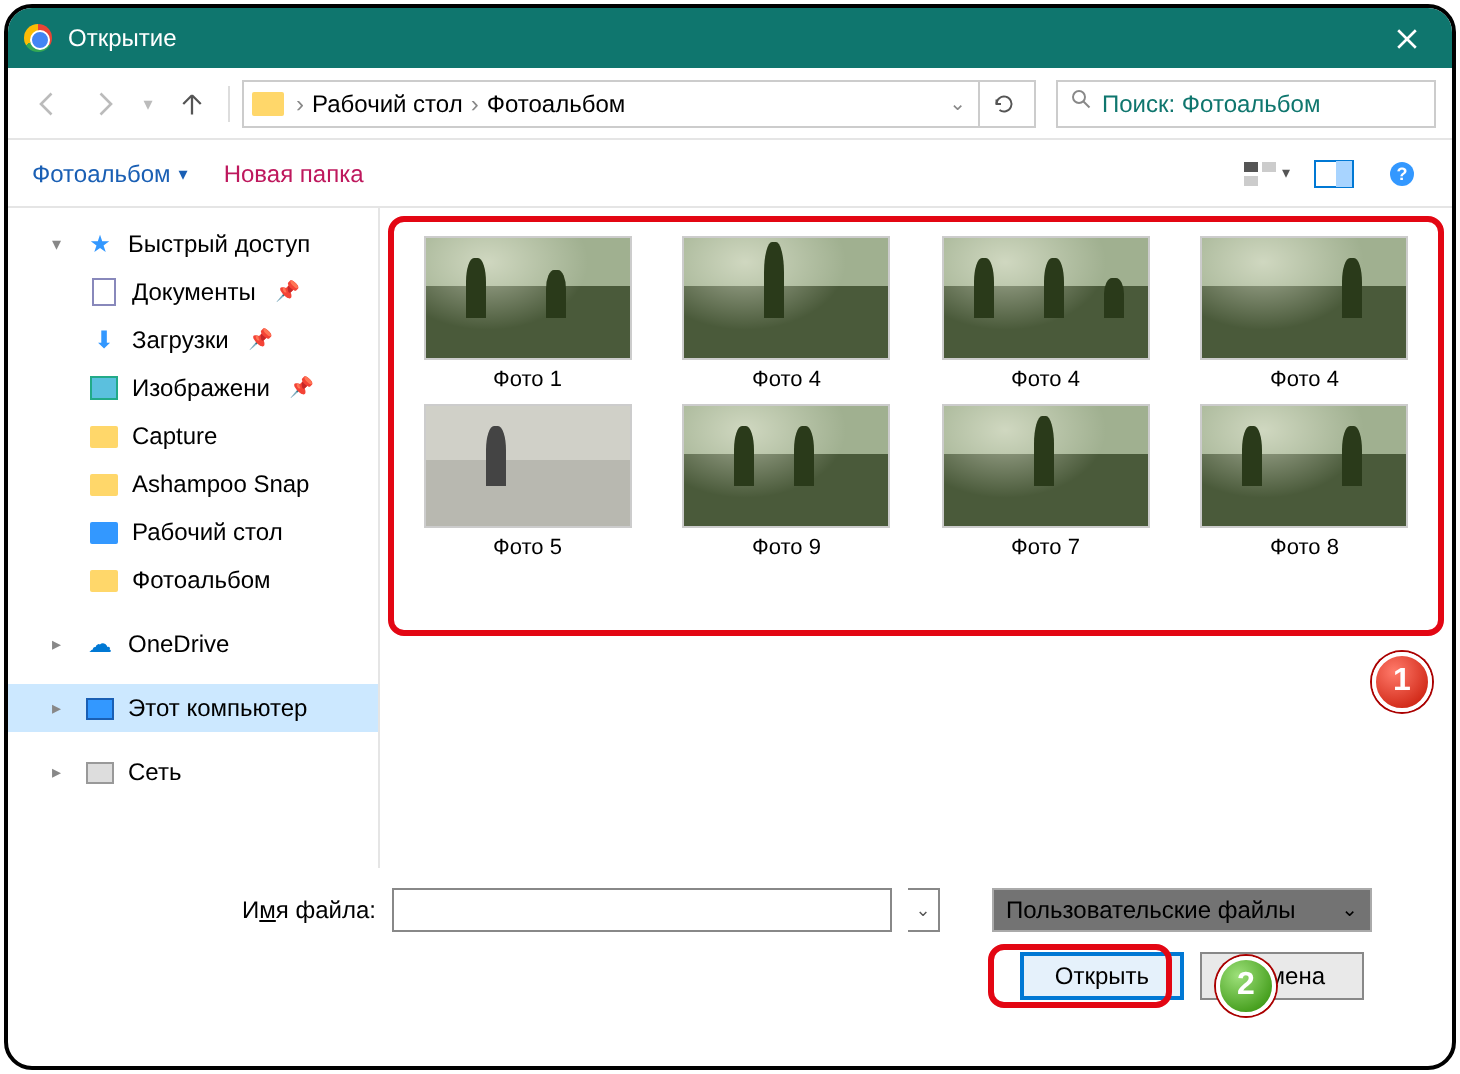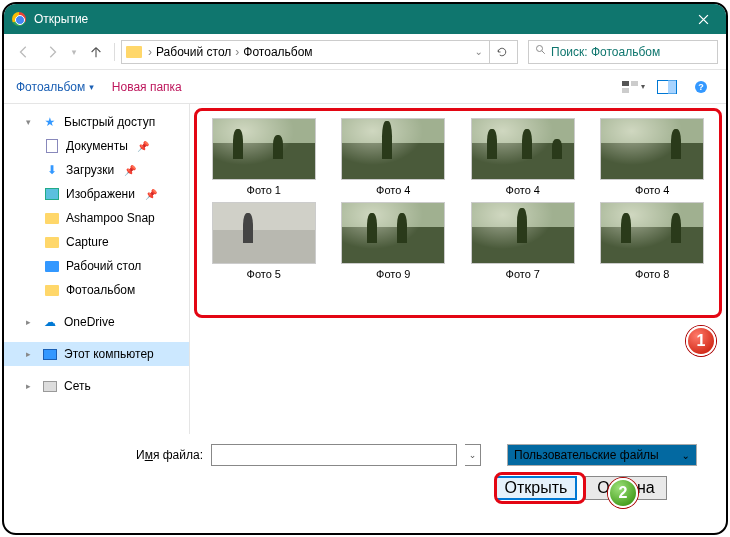--- a/index.html
+++ b/index.html
@@ -55,29 +55,29 @@
 .content { flex: 1; position: relative; padding: 8px; }
 .red-box { position: absolute; border: 3px solid #e30613; border-radius: 8px; top: 4px; left: 4px; right: 4px; height: 210px; pointer-events: none; }
 .grid { display: grid; grid-template-columns: repeat(4, 1fr); gap: 6px 10px; padding: 6px; }
 .thumb { display: flex; flex-direction: column; align-items: center; }
 .thumb .img { width: 104px; height: 62px; border: 1px solid #ccc; background: linear-gradient(#8a9a7a, #5a6a4a); position: relative; overflow: hidden; }
 .thumb .img::before { content: ""; position: absolute; inset: 0; background: radial-gradient(ellipse at 30% 20%, rgba(255,255,240,0.5), transparent 50%), linear-gradient(#a0b090 0 40%, #4a5a3a 40% 100%); }
 .thumb .img.snow::before { background: linear-gradient(#d0d0c8 0 45%, #b8b8b0 45% 100%); }
 .thumb .img .tree { position: absolute; bottom: 20px; width: 10px; height: 30px; background: #2a3a1a; border-radius: 40% 40% 0 0; }
 .thumb .label { font-size: 11px; margin-top: 4px; text-align: center; }
 
-.footer { padding: 10px 29px; font-size: 12px; }
+.footer { padding: 10px 14px; font-size: 12px; }
 .file-row { display: flex; align-items: center; gap: 8px; margin-bottom: 10px; }
 .file-row label { width: 170px; text-align: right; }
 .file-row label u { text-decoration: underline; }
 .file-input { flex: 1; max-width: 250px; height: 22px; border: 1px solid #888; padding: 0 4px; font-size: 12px; }
 .file-drop { width: 16px; height: 22px; border: 1px solid #888; border-left: none; display:flex; align-items:center; justify-content:center; font-size:9px; color:#555;}
-.type-select { width: 190px; height: 22px; border: 1px solid #aaa; background: #0369a1; display: flex; align-items: center; padding: 0 6px; justify-content: space-between; }
+.type-select { width: 190px; height: 22px; border: 1px solid #aaa; background: #737373; display: flex; align-items: center; padding: 0 6px; justify-content: space-between; }
 .btn-row { display: flex; gap: 8px; justify-content: flex-end; padding-right: 30px; }
-.btn { min-width: 82px; height: 24px; border: 1px solid #888; background: #e9e9e9; font-size: 16px; display: flex; align-items: center; justify-content: center; cursor: pointer; }
+.btn { min-width: 82px; height: 24px; border: 1px solid #888; background: #e9e9e9; font-size: 12px; display: flex; align-items: center; justify-content: center; cursor: pointer; }
 .btn.primary { border: 2px solid #0078d4; background: #e5f1fb; }
 
 .callout { position: absolute; width: 30px; height: 30px; border-radius: 50%; display: flex; align-items: center; justify-content: center; font-weight: bold; color: #fff; font-size: 16px; border: 2px solid #fff; box-shadow: 0 0 0 1px #a00; }
 .callout.c1 { background: radial-gradient(circle at 35% 30%, #ff7a6a, #c41200); top: 326px; right: 14px; }
 .callout.c2 { background: radial-gradient(circle at 35% 30%, #9de07a, #2a8a00); top: 478px; right: 92px; }
 
 .open-ring { position: absolute; border: 3px solid #e30613; border-radius: 8px; width: 92px; height: 32px; top: 472px; left: 494px; pointer-events: none; }
 </style>
 </head>
 <body>
@@ -190,27 +190,27 @@
           <span class="ico">
             <span class="ico-pic"></span>
           </span>
           <span>Изображени</span>
           <span class="pin">📌</span>
         </div>
       <div class="tree-item sub">
           <span class="ico">
             <span class="ico-folder"></span>
           </span>
+          <span>Capture</span>
+        </div>
+      <div class="tree-item sub">
+          <span class="ico">
+            <span class="ico-folder"></span>
+          </span>
           <span>Ashampoo Snap</span>
-        </div>
-      <div class="tree-item sub">
-          <span class="ico">
-            <span class="ico-folder"></span>
-          </span>
-          <span>Capture</span>
         </div>
       <div class="tree-item sub">
           <span class="ico">
             <span class="ico-desk"></span>
           </span>
           <span>Рабочий стол</span>
         </div>
       <div class="tree-item sub">
           <span class="ico">
             <span class="ico-folder"></span>

